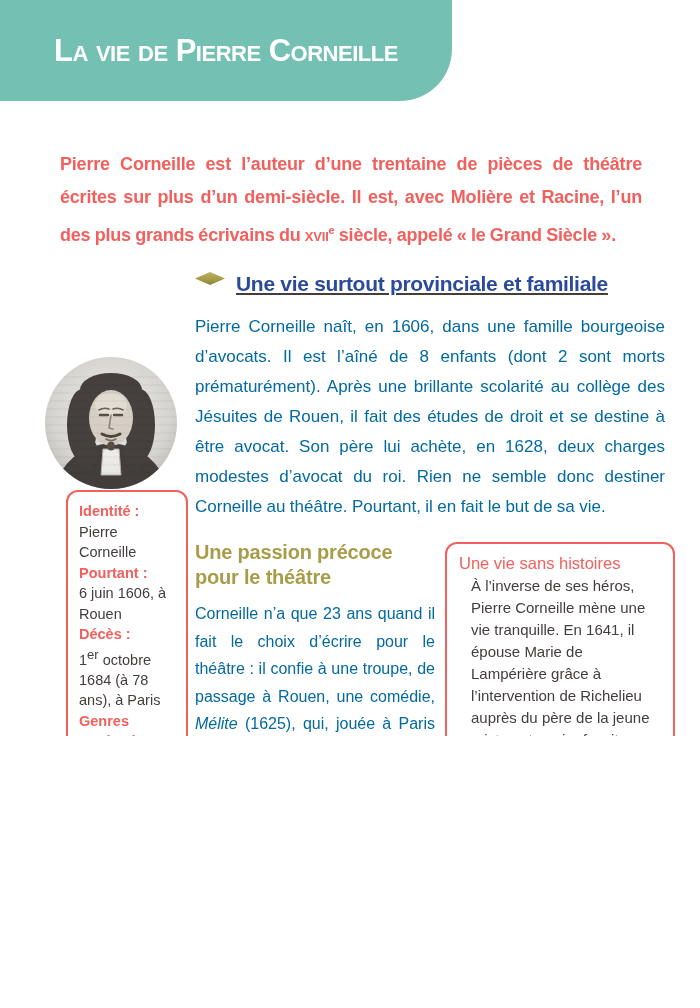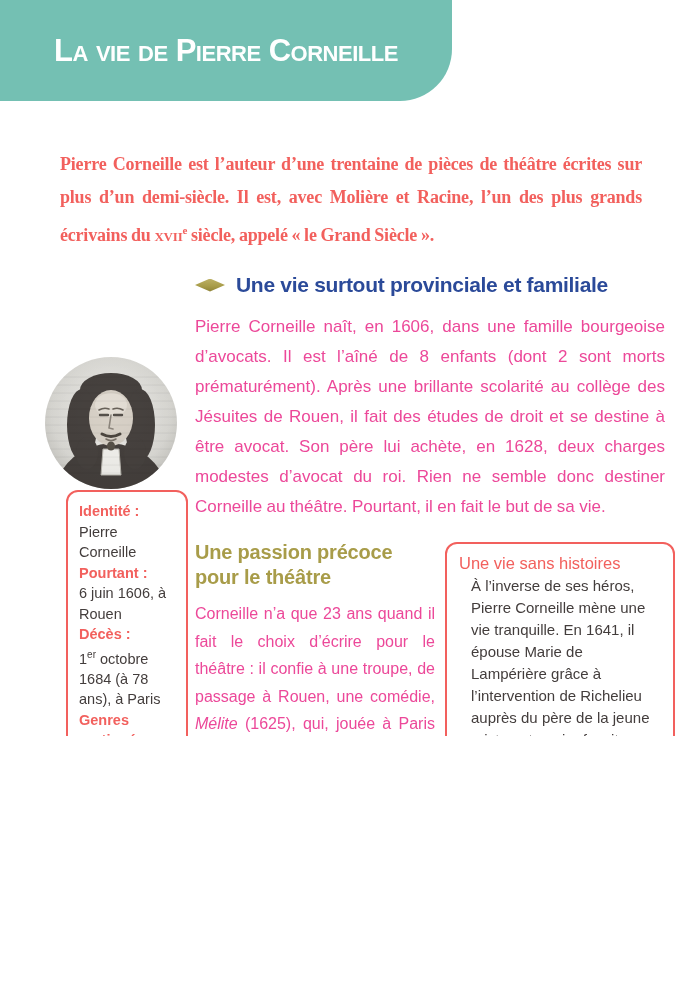--- a/index.html
+++ b/index.html
@@ -9,44 +9,44 @@
   
   .banner{position:absolute;left:0;top:0;width:452px;height:101px;
           background:#74c0b3;border-radius:0 0 52px 0;}
   .banner h1{margin:0;position:absolute;left:54px;top:33px;
              font-variant:small-caps;font-weight:bold;font-size:31px;
              letter-spacing:-0.5px;color:#ffffff;white-space:nowrap;}
 
   
   .intro{position:absolute;left:60px;top:148px;width:582px;margin:0;
          color:#f2605d;font-weight:bold;font-size:18px;line-height:33px;
-         text-align:justify;letter-spacing:-0.2px;word-spacing:-0.5px;font-family:Liberation Serif, serif;}
+         text-align:justify;letter-spacing:-0.2px;word-spacing:-0.5px;}
   .intro .sc{font-variant:small-caps;}
   .intro sup{font-size:11px;}
 
   
   .left-rail{position:absolute;left:45px;top:357px;width:135px;}
   .portrait{width:132px;height:132px;}
   .id-box{box-sizing:border-box;width:122px;margin-left:21px;margin-top:1px;
           border:2px solid #f2605d;border-radius:12px;padding:9px 10px 10px 11px;
           font-size:14.5px;line-height:20.5px;color:#433d3c;}
   .id-box .lbl{display:block;color:#f2605d;font-weight:bold;}
   .id-box p{margin:0;}
-  .id-box sup{font-size:10px;}
+  .id-box sup{font-size:13px;}
 
   
   .main-col{position:absolute;left:195px;top:272px;width:470px;}
-  .sec-head{display:flex;align-items:center;height:26px;}
+  .sec-head{display:flex;height:26px;text-decoration:underline;}
   .diamond-icon{width:30px;height:13px;margin-right:11px;flex:0 0 auto;
           background:linear-gradient(180deg,#bcb065 0%,#a89c49 55%,#8d8238 100%);
           clip-path:polygon(0 50%,50% 0,100% 50%,50% 100%);}
   .sec-head h2{margin:0;font-size:21px;font-weight:bold;color:#2b4a99;
                letter-spacing:-0.3px;white-space:nowrap;}
   .body{margin:14px 0 0 0;font-size:17px;line-height:30px;text-align:justify;
-        color:#ec4899;word-spacing:-0.3px;}
+        color:#0369a1;word-spacing:-0.3px;}
   .passion-block{margin-top:18px;}
   .passion-block .body{font-size:16px;line-height:27.5px;margin-top:10px;}
   .subhead{margin:12px 0 0 0;font-size:20px;line-height:25px;font-weight:bold;
            color:#a89c49;letter-spacing:-0.2px;}
   em{font-style:italic;}
 
   
   .aside-box{float:right;box-sizing:border-box;width:230px;margin:2px -10px 10px 10px;
              border:2px solid #f2605d;border-radius:12px;padding:8px 11px 10px 12px;
              font-size:15px;line-height:22px;text-align:left;}

